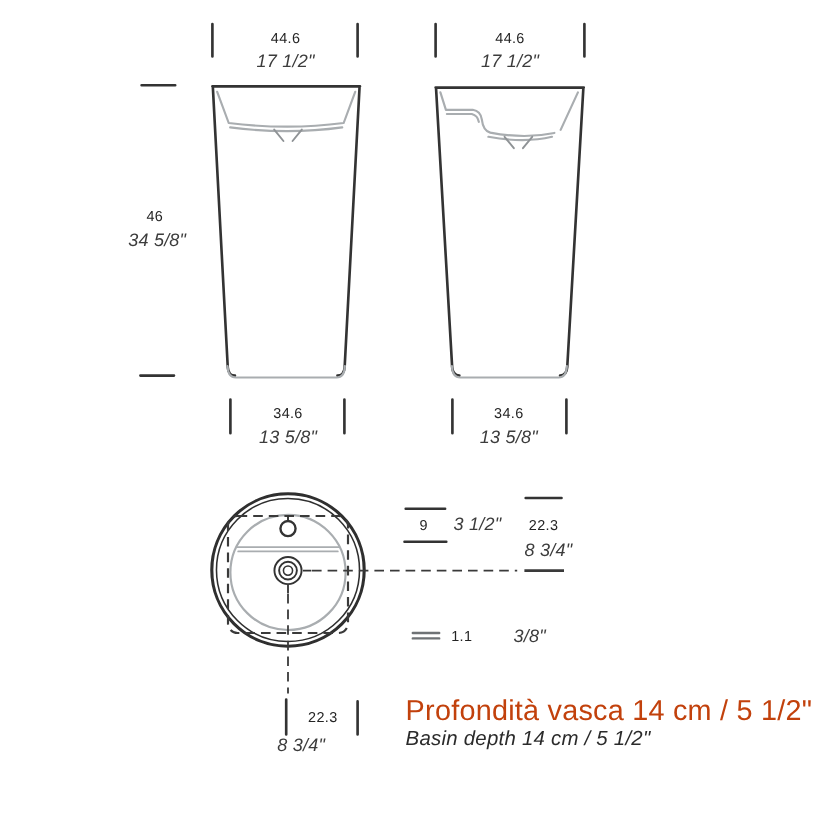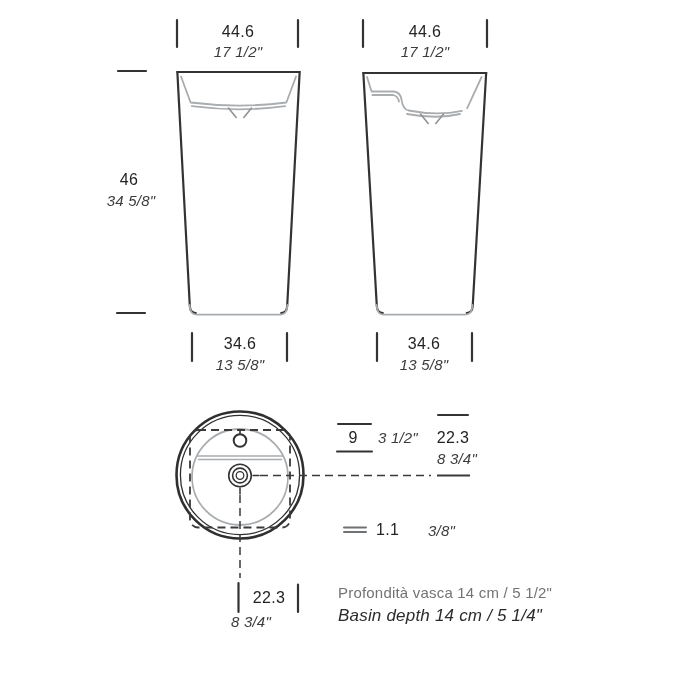--- a/index.html
+++ b/index.html
@@ -2,24 +2,24 @@
 <html><head>
 <meta charset="utf-8">
 <style>
   html,body{margin:0;padding:0;background:#ffffff;}
   #stage{
     position:relative;width:700px;height:700px;background:#ffffff;
     font-family:"Liberation Sans", sans-serif;overflow:hidden;
   }
   #stage svg{position:absolute;left:0;top:0;}
   .lbl{position:absolute;white-space:nowrap;color:#242424;}
-  .dim-cm{font-size:16px;line-height:20px;font-weight:400;letter-spacing:.3px;color:#242424;}
+  .dim-cm{font-size:12px;line-height:20px;font-weight:400;letter-spacing:.3px;color:#242424;}
   .dim-in{font-size:15px;line-height:15px;font-style:italic;color:#3c3c3c;letter-spacing:.2px;}
   .ctr{transform:translateX(-50%);}
-  .note-main{font-size:15px;line-height:21px;color:#737373;letter-spacing:.2px;}
+  .note-main{font-size:24px;line-height:21px;color:#c2410c;letter-spacing:.2px;}
   .note-sub{font-size:17px;line-height:19px;font-style:italic;color:#2b2b2b;letter-spacing:.2px;}
 </style>
 </head>
 <body>
 
 <div id="stage">
 
   <svg width="700" height="700" viewBox="0 0 700 700">
 
     <g>
@@ -93,15 +93,15 @@
   <div class="lbl dim-cm ctr" style="left:453px;top:428px;">22.3</div>
   <div class="lbl dim-in ctr" style="left:457px;top:451px;">8 3/4"</div>
 
   <div class="lbl dim-cm" style="left:376px;top:520px;">1.1</div>
   <div class="lbl dim-in" style="left:428px;top:523px;">3/8"</div>
 
   <div class="lbl dim-cm ctr" style="left:269px;top:588px;">22.3</div>
   <div class="lbl dim-in ctr" style="left:251px;top:614px;">8 3/4"</div>
 
   <div class="lbl note-main" style="left:338px;top:582px;">Profondità vasca 14 cm / 5 1/2"</div>
-  <div class="lbl note-sub" style="left:338px;top:606px;">Basin depth 14 cm / 5 1/4"</div>
+  <div class="lbl note-sub" style="left:338px;top:606px;">Basin depth 14 cm / 5 1/2"</div>
 
 </div>
 
 </body></html>

